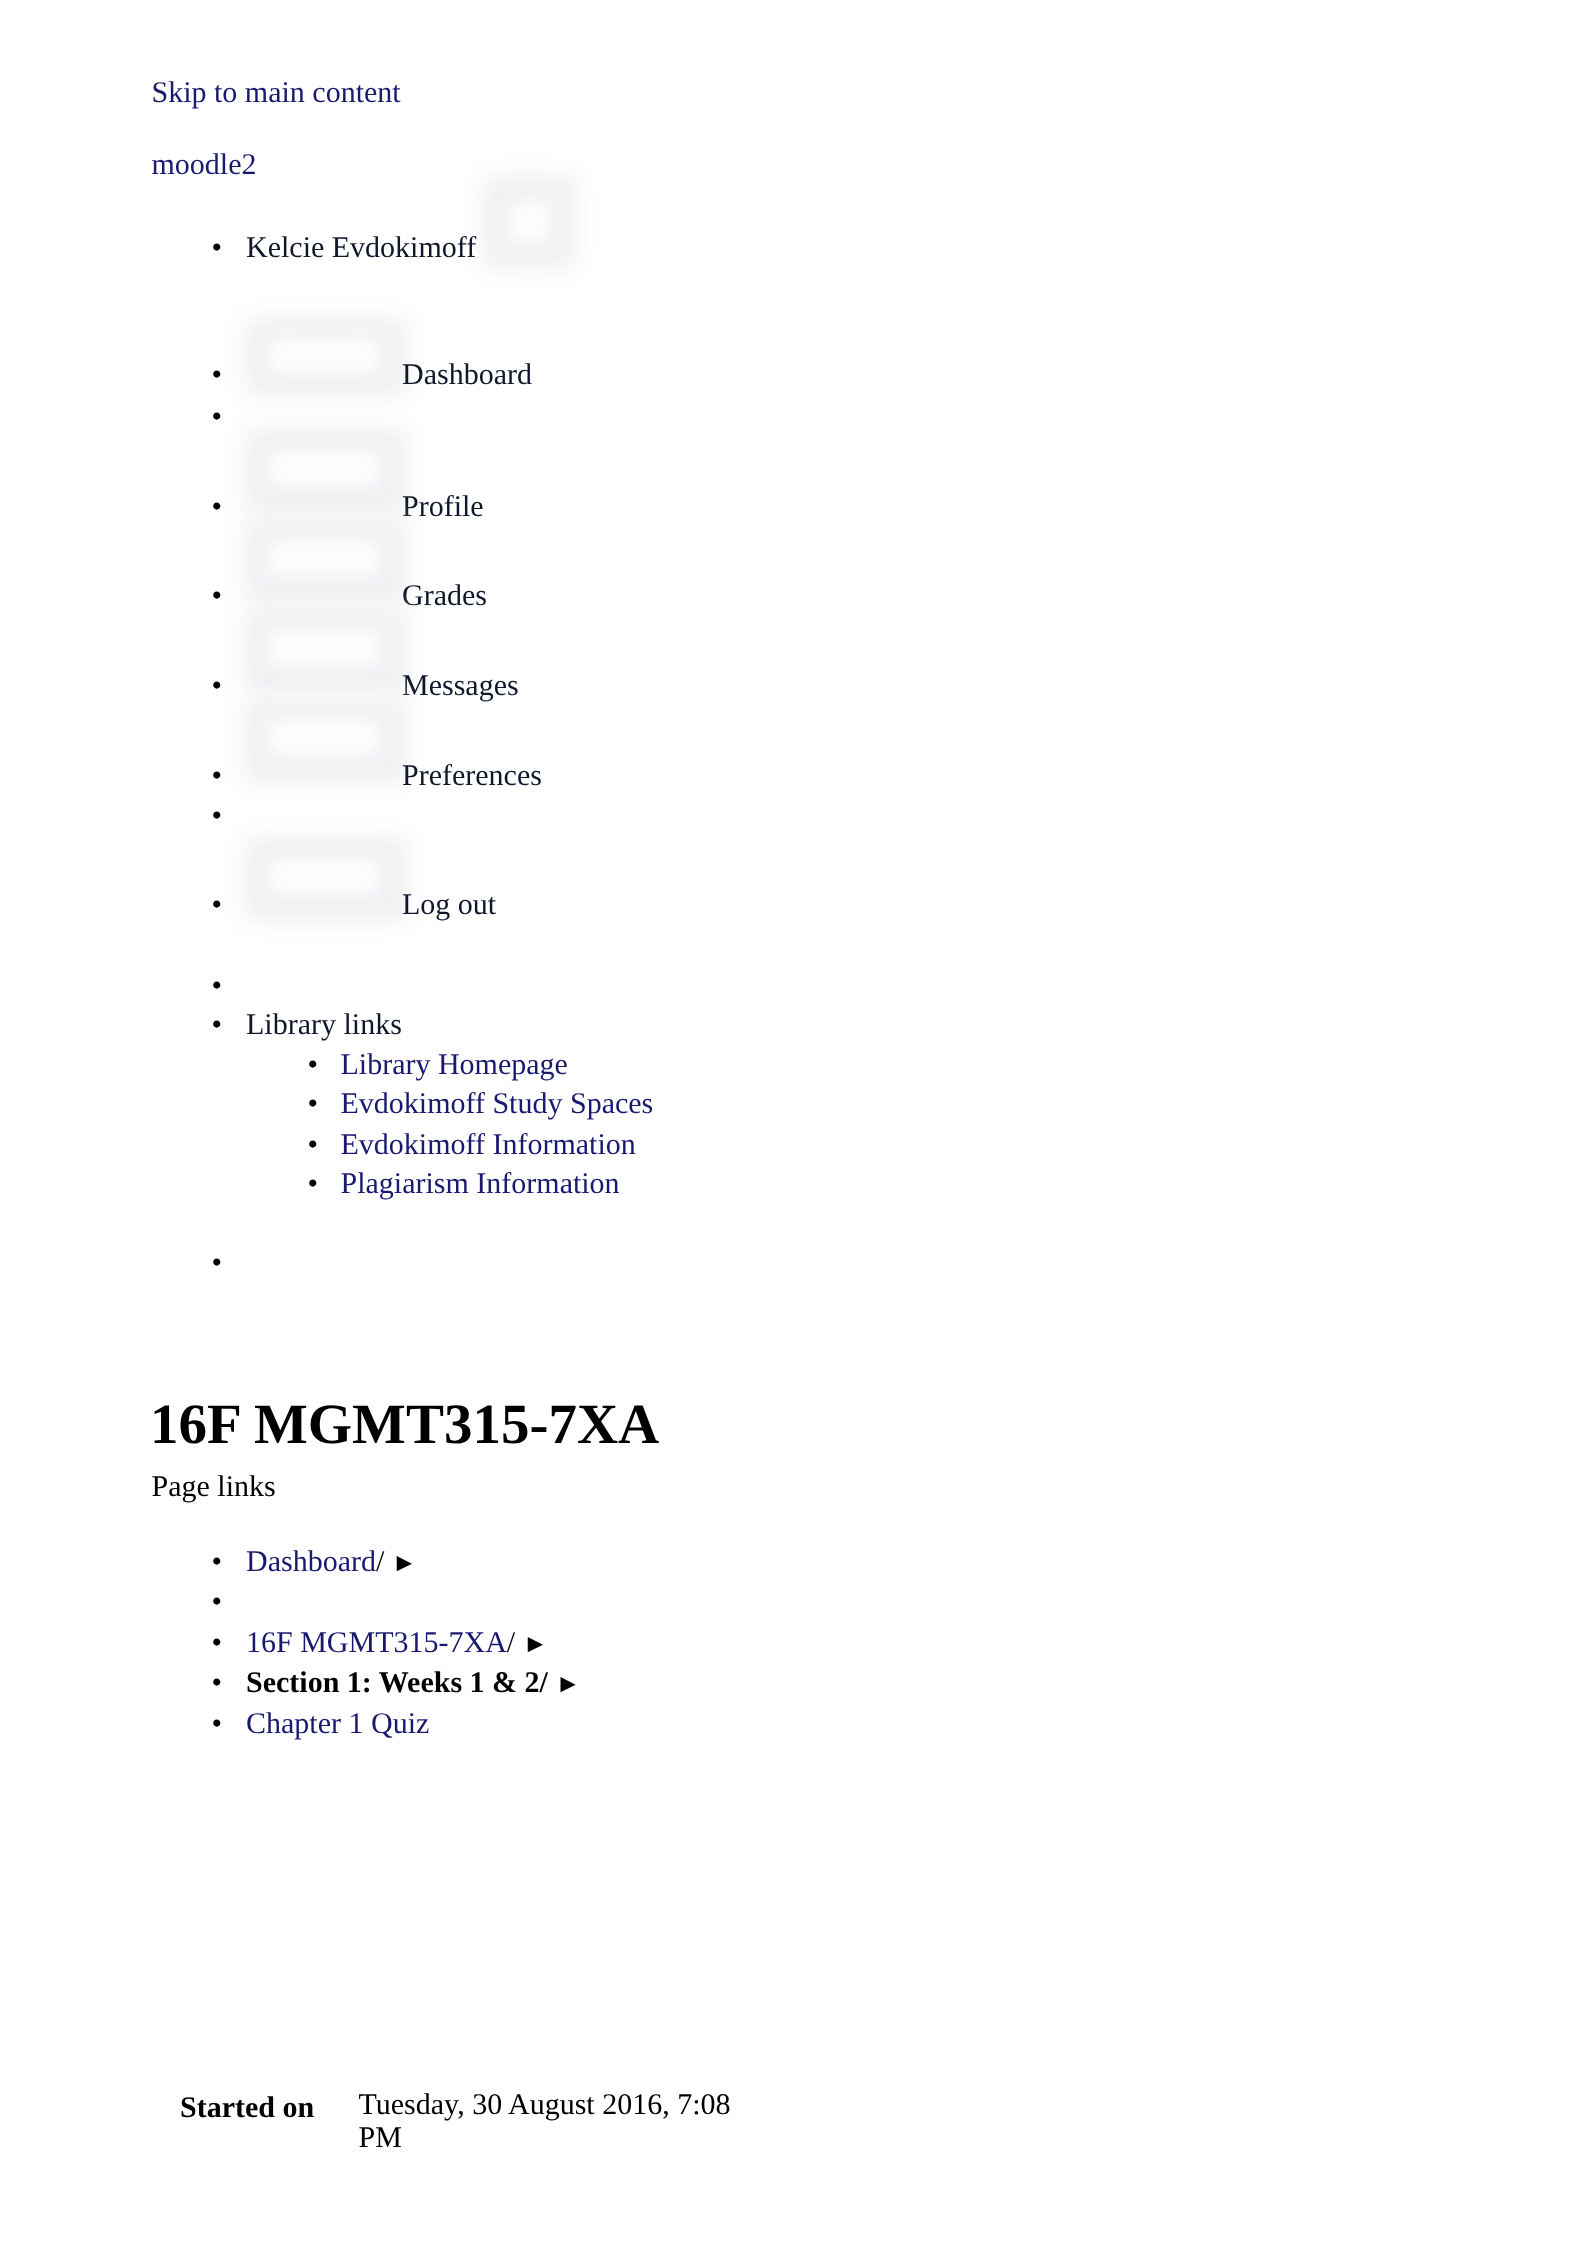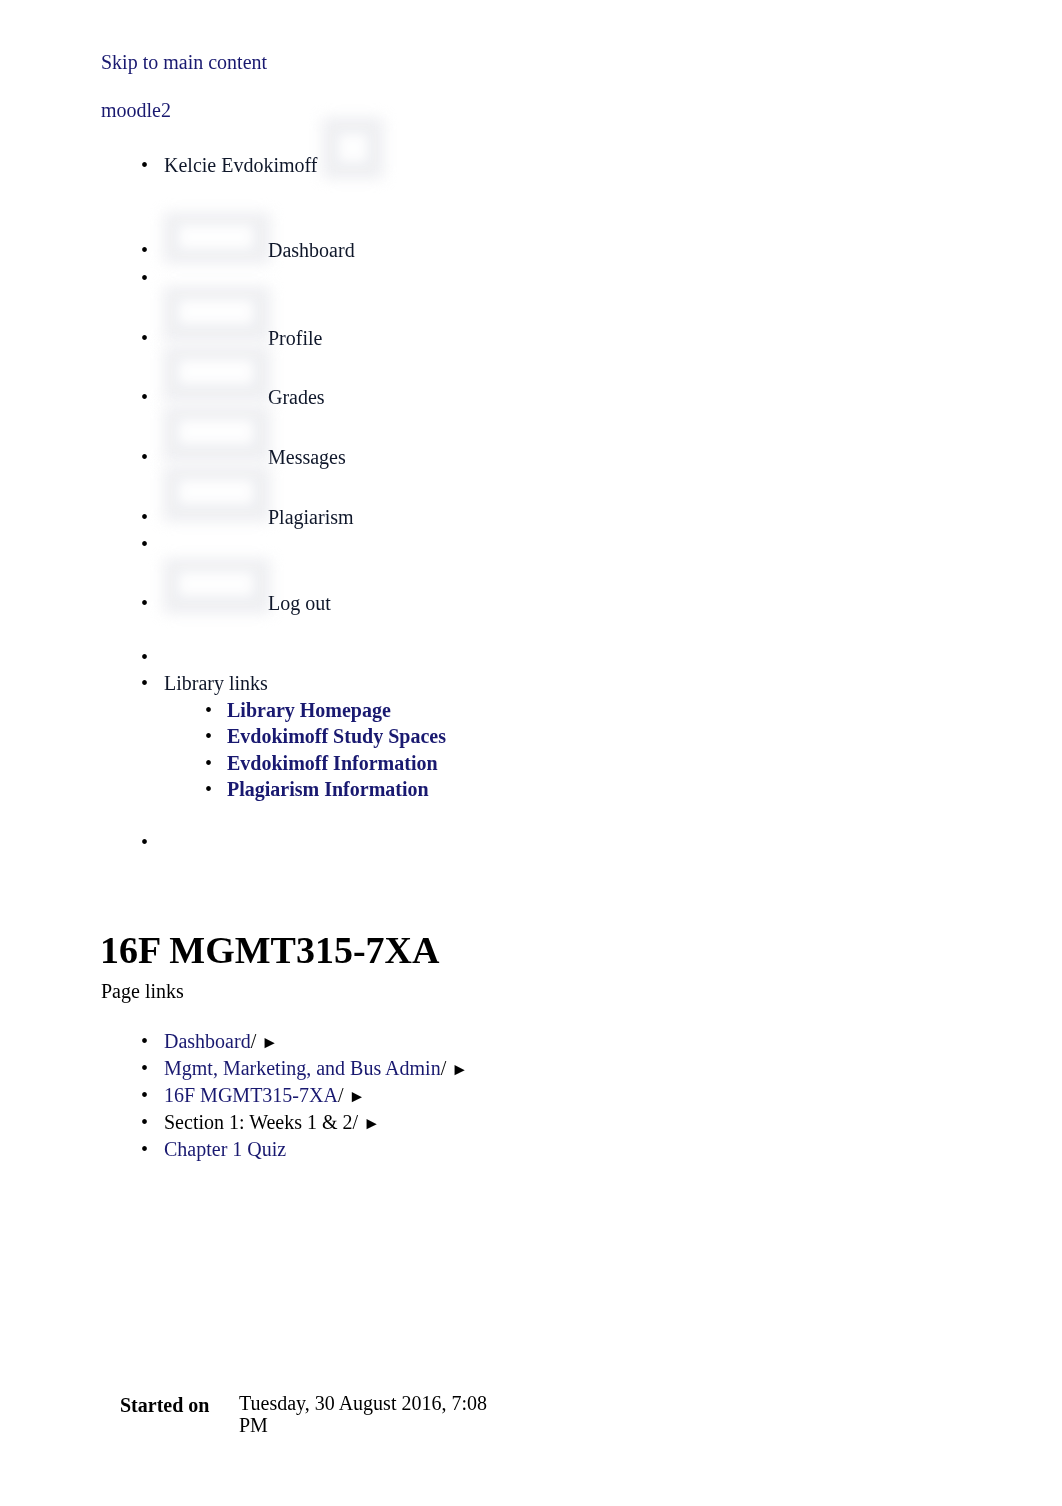--- a/index.html
+++ b/index.html
@@ -103,21 +103,20 @@
   .sub-item .bullet {
     position: absolute;
     left: 0; top: 0;
     width: 10px;
     color: #000;
   }
   .sub-item .lbl {
     position: absolute;
     left: 22px; top: 0;
     color: #191970;
-    font-weight: bold;
   }
 
   
   .course-title {
     position: absolute;
     left: 100px;
     top: 902px;
     font-size: 38px;
     line-height: 46px;
     font-weight: bold;
@@ -153,21 +152,21 @@
   .crumb .bullet {
     position: absolute;
     left: 141px; top: 0;
     color: #000;
   }
   .crumb .ctext {
     position: absolute;
     left: 164px; top: 0;
   }
   .crumb .ctext.is-link { color: #191970; }
-  .crumb .ctext.is-plain { color: #000000; }
+  .crumb .ctext.is-plain { color: #000000; font-weight: bold; }
   .crumb .sep {
     color: #000000;
     font-size: 20px;
   }
   .crumb .arrow {
     color: #000000;
     font-size: 17px;
   }
 
   
@@ -244,21 +243,21 @@
     <div class="ph-inner" style="left:179px; top:420px; width:74px; height:24px;"></div>
     <div class="umenu-item" style="left:141px; top:444px;">
       <span class="bullet">•</span>
       <span class="lbl" style="left:127px;">Messages</span>
     </div>
 
     <div class="ph" style="left:163px; top:466px; width:108px; height:56px;"></div>
     <div class="ph-inner" style="left:179px; top:480px; width:74px; height:24px;"></div>
     <div class="umenu-item" style="left:141px; top:504px;">
       <span class="bullet">•</span>
-      <span class="lbl" style="left:127px;">Plagiarism</span>
+      <span class="lbl" style="left:127px;">Preferences</span>
     </div>
 
     <div class="umenu-item" style="left:141px; top:531px;">
       <span class="bullet">•</span>
       <span class="lbl" style="left:23px;"></span>
     </div>
 
     <div class="ph" style="left:163px; top:558px; width:108px; height:56px;"></div>
     <div class="ph-inner" style="left:179px; top:572px; width:74px; height:24px;"></div>
     <div class="umenu-item" style="left:141px; top:590px;">
@@ -305,23 +304,20 @@
 
     <div class="crumb">
       <span class="bullet">•</span>
       <span class="ctext is-link">
         <span>Dashboard</span><span class="sep">/</span> <span class="arrow">►</span>
       </span>
     </div>
 
     <div class="crumb">
       <span class="bullet">•</span>
-      <span class="ctext is-link">
-        <span>Mgmt, Marketing, and Bus Admin</span><span class="sep">/</span> <span class="arrow">►</span>
-      </span>
     </div>
 
     <div class="crumb">
       <span class="bullet">•</span>
       <span class="ctext is-link">
         <span>16F MGMT315-7XA</span><span class="sep">/</span> <span class="arrow">►</span>
       </span>
     </div>
 
     <div class="crumb">

